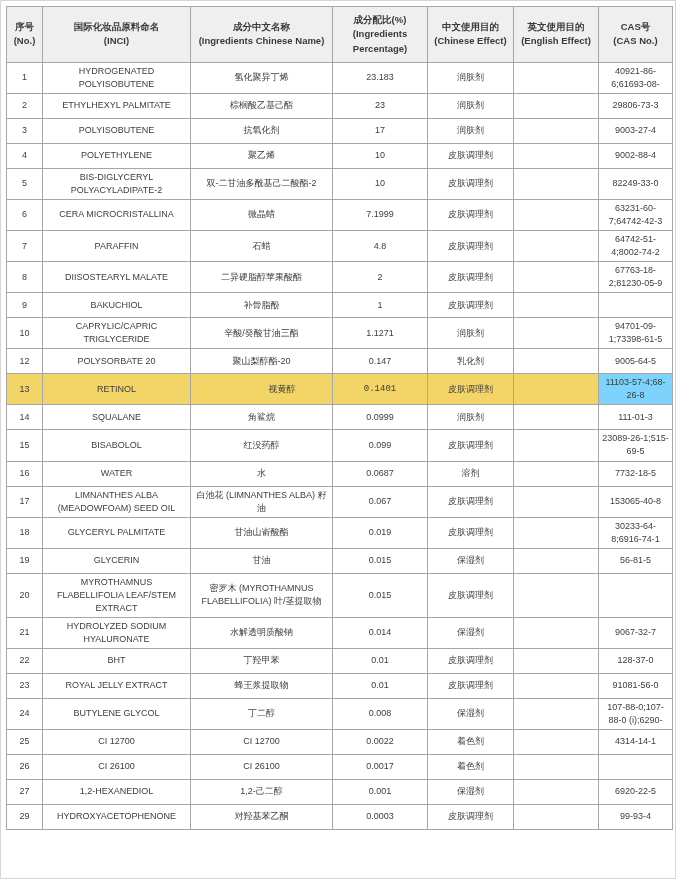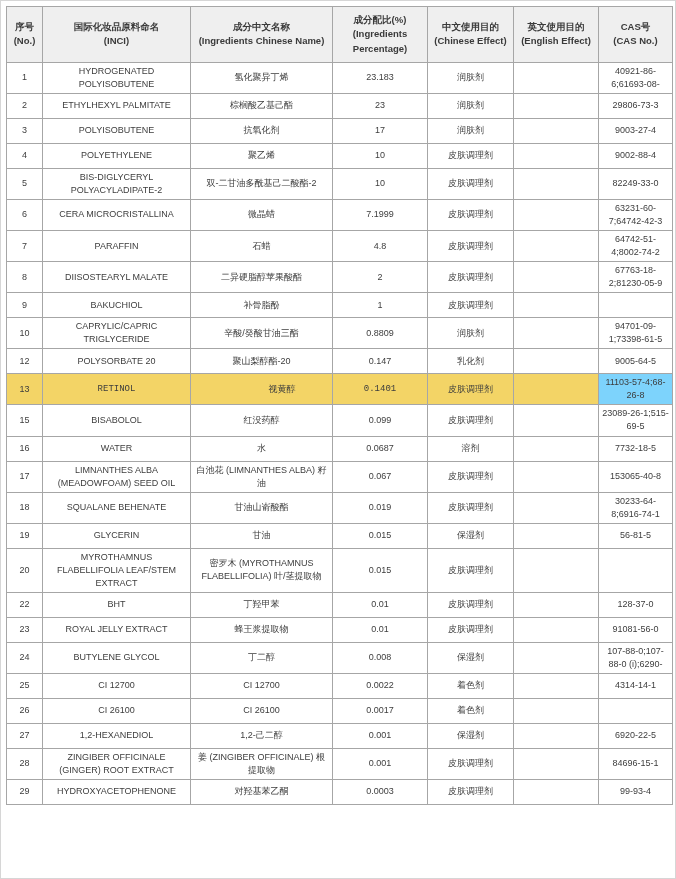--- a/index.html
+++ b/index.html
@@ -180,44 +180,53 @@
           <td>补骨脂酚</td>
           <td>1</td>
           <td>皮肤调理剂</td>
           <td></td>
           <td></td>
         </tr>
         <tr>
           <td>10</td>
           <td>CAPRYLIC/CAPRIC TRIGLYCERIDE</td>
           <td>辛酸/癸酸甘油三酯</td>
-          <td>0.8809</td>
+          <td>1.1271</td>
           <td>润肤剂</td>
           <td></td>
           <td>94701-09-1;73398-61-5</td>
         </tr>
         <tr>
           <td>12</td>
           <td>POLYSORBATE 20</td>
           <td>聚山梨醇酯-20</td>
           <td>0.147</td>
           <td>乳化剂</td>
           <td></td>
           <td>9005-64-5</td>
         </tr>
         <tr>
           <td style="background: rgb(243, 212, 102);">13</td>
-          <td style="background: rgb(243, 212, 102); font-family: Liberation Mono, monospace;">RETINOL</td>
+          <td style="background: rgb(243, 212, 102);">RETINOL</td>
           <td style="background: rgb(243, 212, 102); padding-left: 44px;">视黄醇</td>
           <td style="background: rgb(243, 212, 102); font-family: Liberation Mono, monospace;">0.1401</td>
           <td style="background: rgb(243, 212, 102);">皮肤调理剂</td>
           <td style="background: rgb(243, 212, 102);"></td>
           <td style="background: #7dd3fc;">11103-57-4;68-26-8</td>
         </tr>
         <tr>
+          <td>14</td>
+          <td>SQUALANE</td>
+          <td>角鲨烷</td>
+          <td>0.0999</td>
+          <td>润肤剂</td>
+          <td></td>
+          <td>111-01-3</td>
+        </tr>
+        <tr>
           <td>15</td>
           <td>BISABOLOL</td>
           <td>红没药醇</td>
           <td>0.099</td>
           <td>皮肤调理剂</td>
           <td></td>
           <td>23089-26-1;515-69-5</td>
         </tr>
         <tr>
           <td>16</td>
@@ -232,21 +241,21 @@
           <td>17</td>
           <td>LIMNANTHES ALBA (MEADOWFOAM) SEED OIL</td>
           <td>白池花 (LIMNANTHES ALBA) 籽油</td>
           <td>0.067</td>
           <td>皮肤调理剂</td>
           <td></td>
           <td>153065-40-8</td>
         </tr>
         <tr>
           <td>18</td>
-          <td>SQUALANE BEHENATE</td>
+          <td>GLYCERYL PALMITATE</td>
           <td>甘油山嵛酸酯</td>
           <td>0.019</td>
           <td>皮肤调理剂</td>
           <td></td>
           <td>30233-64-8;6916-74-1</td>
         </tr>
         <tr>
           <td>19</td>
           <td>GLYCERIN</td>
           <td>甘油</td>
@@ -258,20 +267,29 @@
         <tr>
           <td>20</td>
           <td>MYROTHAMNUS FLABELLIFOLIA LEAF/STEM EXTRACT</td>
           <td>密罗木 (MYROTHAMNUS FLABELLIFOLIA) 叶/茎提取物</td>
           <td>0.015</td>
           <td>皮肤调理剂</td>
           <td></td>
           <td></td>
         </tr>
         <tr>
+          <td>21</td>
+          <td>HYDROLYZED SODIUM HYALURONATE</td>
+          <td>水解透明质酸钠</td>
+          <td>0.014</td>
+          <td>保湿剂</td>
+          <td></td>
+          <td>9067-32-7</td>
+        </tr>
+        <tr>
           <td>22</td>
           <td>BHT</td>
           <td>丁羟甲苯</td>
           <td>0.01</td>
           <td>皮肤调理剂</td>
           <td></td>
           <td>128-37-0</td>
         </tr>
         <tr>
           <td>23</td>
@@ -312,29 +330,20 @@
         <tr>
           <td>27</td>
           <td>1,2-HEXANEDIOL</td>
           <td>1,2-己二醇</td>
           <td>0.001</td>
           <td>保湿剂</td>
           <td></td>
           <td>6920-22-5</td>
         </tr>
         <tr>
-          <td>28</td>
-          <td>ZINGIBER OFFICINALE (GINGER) ROOT EXTRACT</td>
-          <td>姜 (ZINGIBER OFFICINALE) 根提取物</td>
-          <td>0.001</td>
-          <td>皮肤调理剂</td>
-          <td></td>
-          <td>84696-15-1</td>
-        </tr>
-        <tr>
           <td>29</td>
           <td>HYDROXYACETOPHENONE</td>
           <td>对羟基苯乙酮</td>
           <td>0.0003</td>
           <td>皮肤调理剂</td>
           <td></td>
           <td>99-93-4</td>
         </tr>
       </tbody>
   </table>

